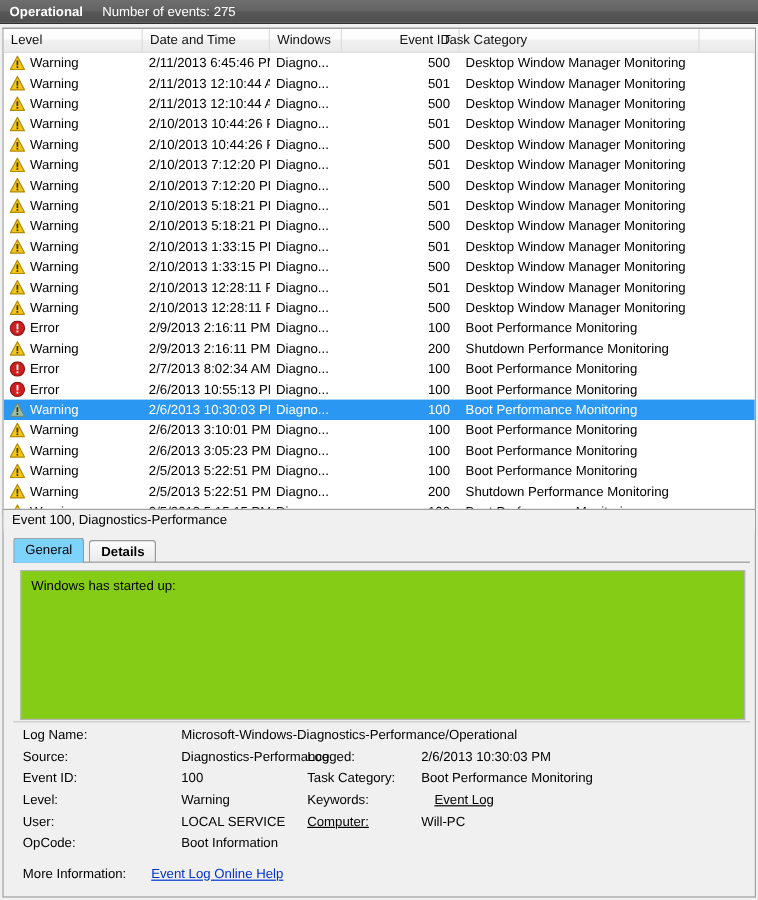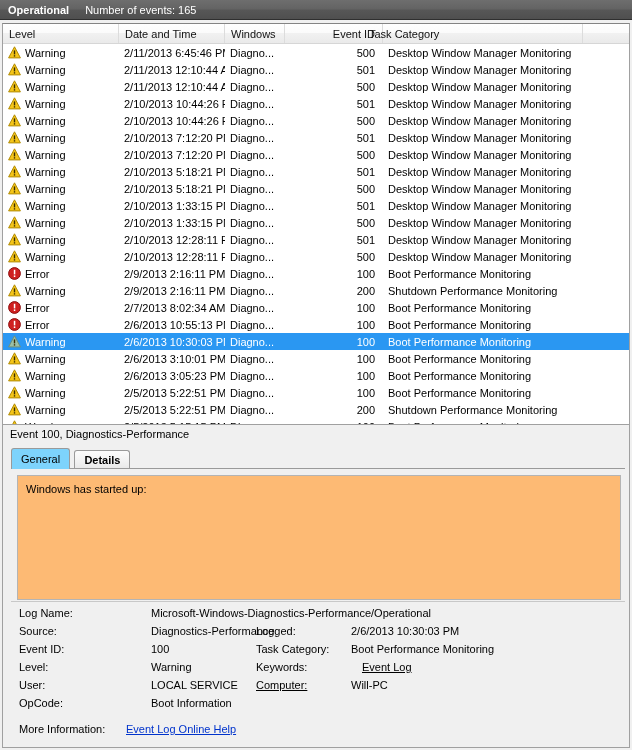--- a/index.html
+++ b/index.html
@@ -99,21 +99,21 @@
     height: 21px;
     z-index: 3;
   }
   .tabline {
     position: absolute; left: 8px; top: 43px; width: 614px; height: 1px;
     background: #9a9a9a;
   }
 
   .genbox {
     position: absolute; left: 14px; top: 50px; width: 604px; height: 125px;
-    background: #fdba74;
+    background: #84cc16;
     border: 1px solid #b4b4b4;
     overflow: hidden;
     padding: 6px 8px;
   }
   .genline { font-size: 11px; white-space: pre; line-height: 15px; color: #000; }
   .genrow { display: block; font-size: 11px; line-height: 15px; white-space: nowrap; }
   .genrow .k { display: inline-block; width: 130px; padding-left: 16px; }
   .genrow .c { display: inline-block; width: 38px; }
   .genrow .v { display: inline-block; }
 
@@ -132,21 +132,21 @@
     position: absolute; left: 0; width: 100%; height: 1px; background: #c8c8c8;
   }
 </style>
 </head>
 <body>
 
 <div id="app">
 
   <div class="statusbar">
     <span class="sb-title">Operational</span>
-    <span class="sb-count">Number of events: 165</span>
+    <span class="sb-count">Number of events: 275</span>
   </div>
 
   <div class="listwrap">
     <div class="colheader" id="colheader">
         <div class="ch" style="left: 116px; width: 106px;">
           <span>Date and Time</span>
         </div>
         <div class="ch" style="left: 0px; width: 116px;">
           <span>Level</span>
         </div>

